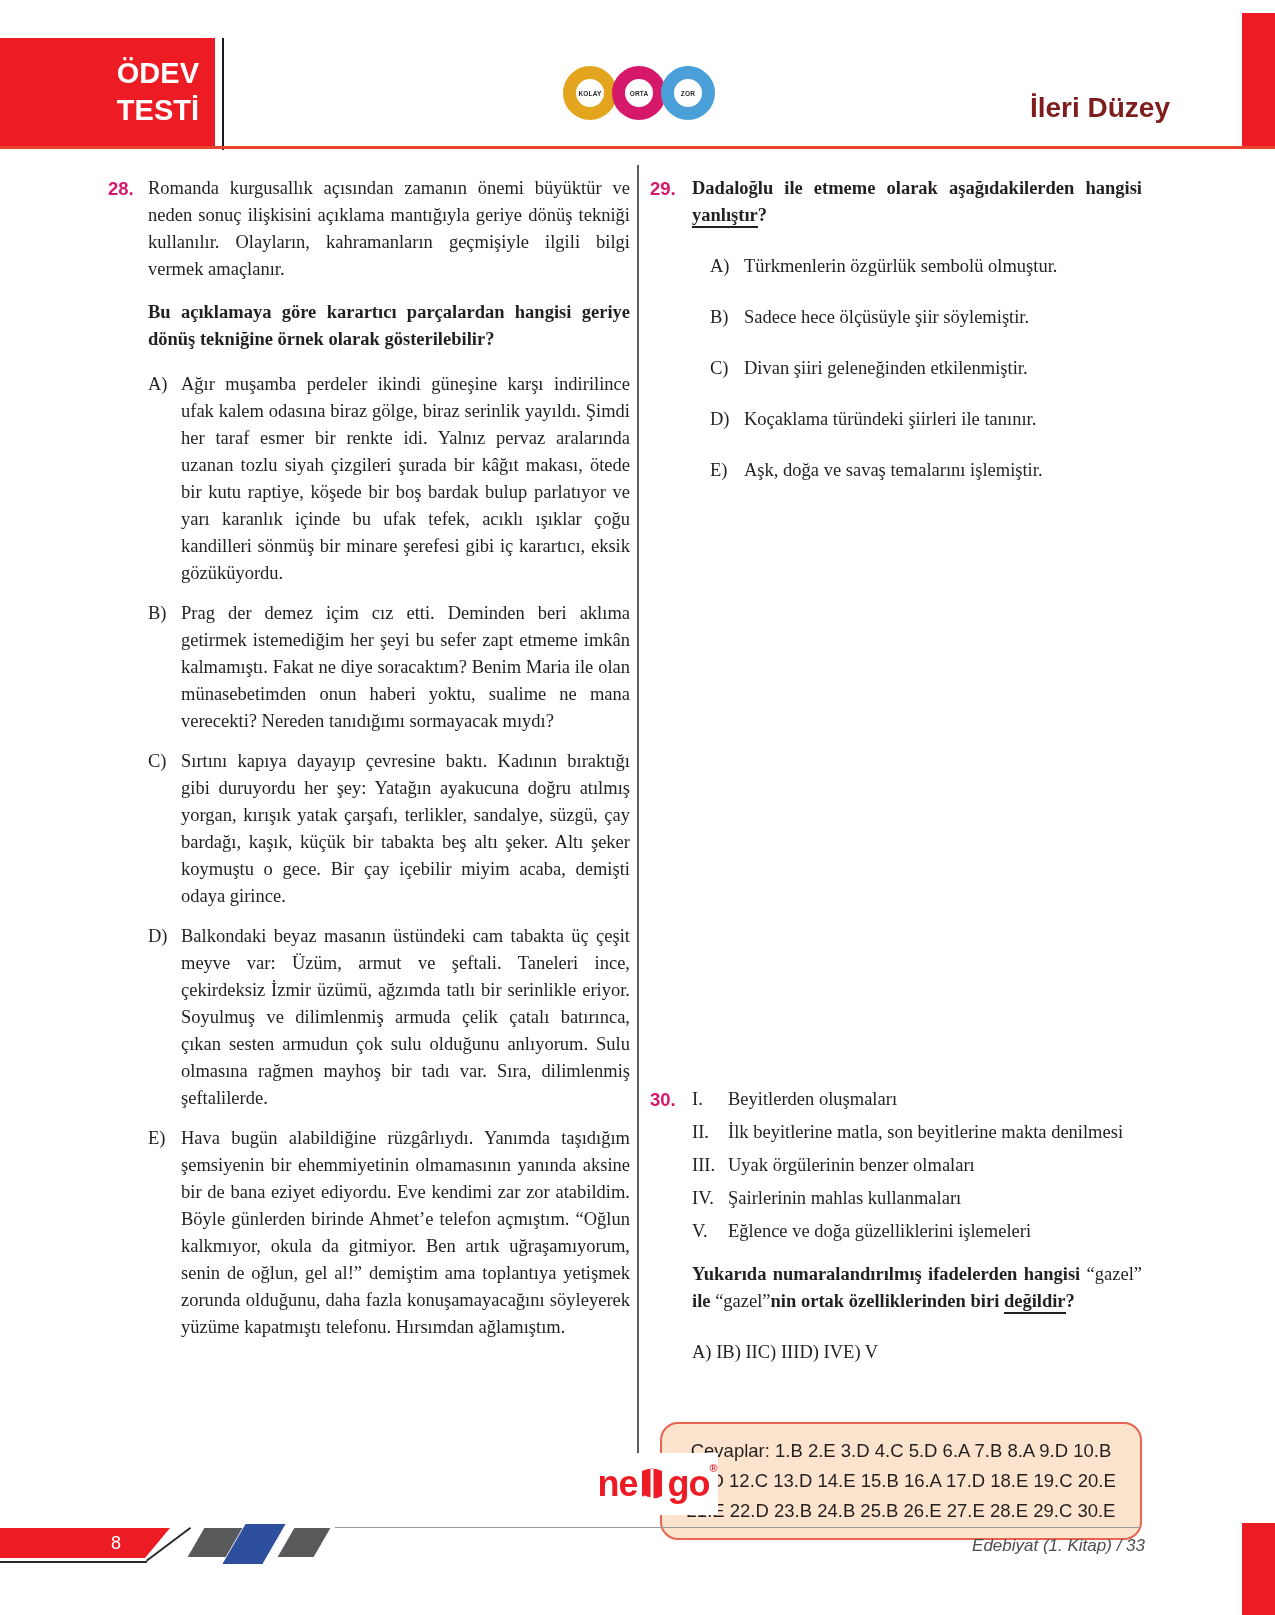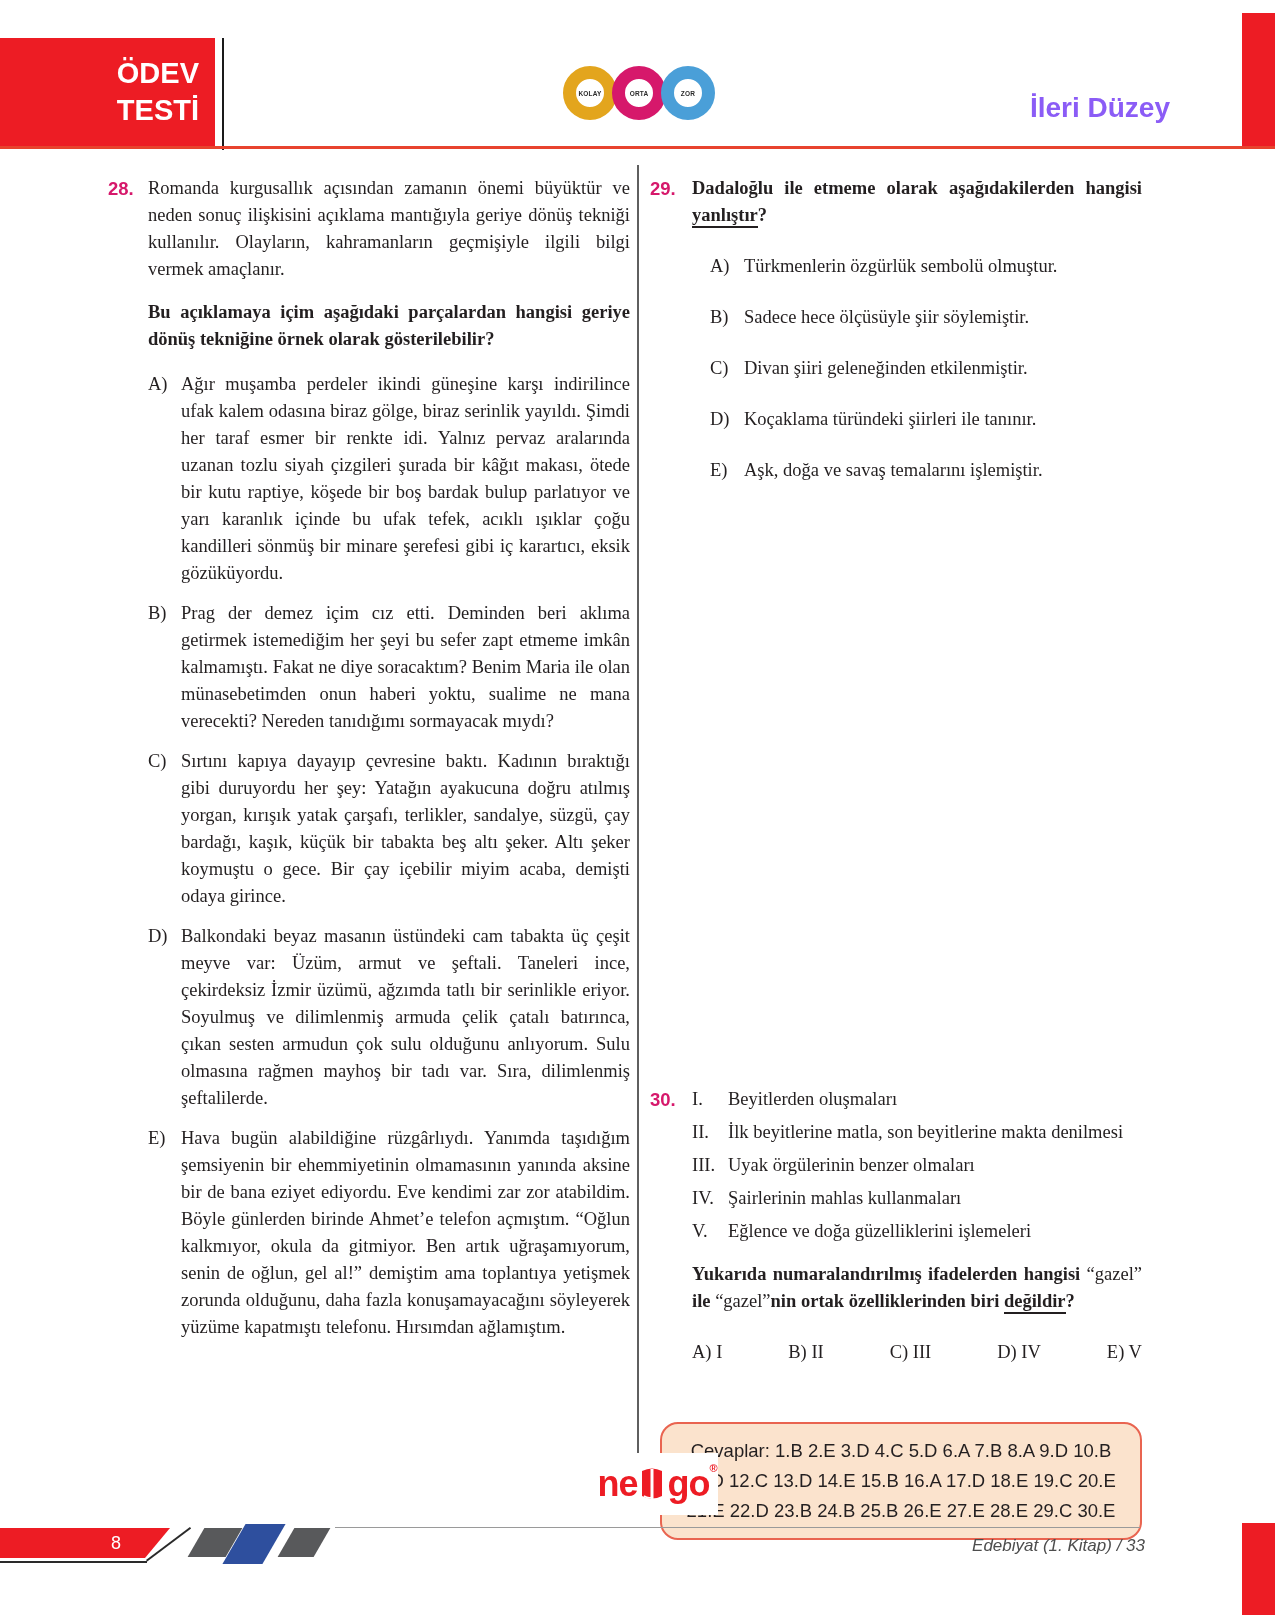--- a/index.html
+++ b/index.html
@@ -23,21 +23,21 @@
   .ring {
     width:54px; height:54px; border-radius:50%;
     background:#fff; display:flex; align-items:center; justify-content:center;
     position:relative;
   }
   .ring + .ring { margin-left:-5px; }
   .ring-kolay { border:13px solid #e3a51d; z-index:1; }
   .ring-orta  { border:13px solid #d6186b; z-index:2; }
   .ring-zor   { border:13px solid #4a9fd8; z-index:3; }
   .ring-label { font-size:6.5px; font-weight:bold; color:#2b2b2b; letter-spacing:.2px; }
-  .level { position:absolute; right:105px; top:92px; font-size:28px; font-weight:bold; color:#8b5cf6; }
+  .level { position:absolute; right:105px; top:92px; font-size:28px; font-weight:bold; color:#7f1d1d; }
   .red-bar-top { position:absolute; right:0; top:13px; width:33px; height:133px; background:#ed1c24; }
   .header-rule { position:absolute; left:0; top:146px; width:1275px; height:3px; background:#e8432e; }
 
   
   .col-divider { position:absolute; left:637px; top:165px; width:2px; height:1308px; background:#5f5f5f; }
   .col { position:absolute; top:175px; font-size:18.5px; line-height:27px; }
   .col-left  { left:108px; width:522px; }
   .col-right { left:650px; width:492px; }
 
   .qrow { display:flex; }
@@ -59,21 +59,21 @@
   .options-lines .opt-letter { width:34px; }
   .options-lines .opt-text { text-align:left; }
 
   
   .q30 { margin-top:578px; }
   .numbered-items .item { display:flex; margin-bottom:6px; }
   .item-numeral { flex:none; width:36px; }
   .item-text { flex:1; }
   .q30-stem { margin-top:16px; text-align:justify; font-weight:bold; }
   .q30-stem .plain { font-weight:normal; }
-  .options-row { display:flex; justify-content:space-between; margin-top:24px; }
+  .options-row { display:flex; justify-content:flex-start; margin-top:24px; }
 
   
   .answers-box {
     margin-top:56px; margin-left:10px; width:482px;
     background:#fbe3cd; border:2px solid #e96450; border-radius:18px;
     padding:12px 14px; text-align:center; line-height:30px; font-size:18.5px;
   }
 
   
   .banner8 {
@@ -135,21 +135,21 @@
 
   <main>
     <div class="col-divider"></div>
 
     <section class="col col-left">
       <article>
         <div class="qrow">
           <span class="qnum">28.</span>
           <div class="qbody">
             <p class="intro">Romanda kurgusallık açısından zamanın önemi büyüktür ve neden sonuç ilişkisini açıklama mantığıyla geriye dönüş tekniği kullanılır. Olayların, kahramanların geçmişiyle ilgili bilgi vermek amaçlanır.</p>
-            <p class="stem">Bu açıklamaya içim aşağıdaki parçalardan hangisi geriye dönüş tekniğine örnek olarak gösterilebilir?</p>
+            <p class="stem">Bu açıklamaya göre karartıcı parçalardan hangisi geriye dönüş tekniğine örnek olarak gösterilebilir?</p>
             <div class="options">
               <div class="option">
                 <span class="opt-letter">A)</span>
                 <span class="opt-text">Ağır muşamba perdeler ikindi güneşine karşı indirilince ufak kalem odasına biraz gölge, biraz serinlik yayıldı. Şimdi her taraf esmer bir renkte idi. Yalnız pervaz aralarında uzanan tozlu siyah çizgileri şurada bir kâğıt makası, ötede bir kutu raptiye, köşede bir boş bardak bulup parlatıyor ve yarı karanlık içinde bu ufak tefek, acıklı ışıklar çoğu kandilleri sönmüş bir minare şerefesi gibi iç karartıcı, eksik gözüküyordu.</span>
               </div>
               <div class="option">
                 <span class="opt-letter">B)</span>
                 <span class="opt-text">Prag der demez içim cız etti. Deminden beri aklıma getirmek istemediğim her şeyi bu sefer zapt etmeme imkân kalmamıştı. Fakat ne diye soracaktım? Benim Maria ile olan münasebetimden onun haberi yoktu, sualime ne mana verecekti? Nereden tanıdığımı sormayacak mıydı?</span>
               </div>
               <div class="option">

